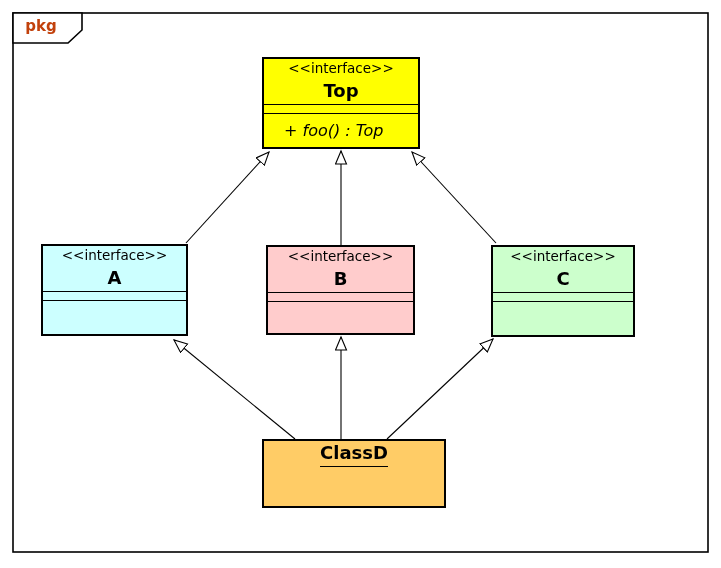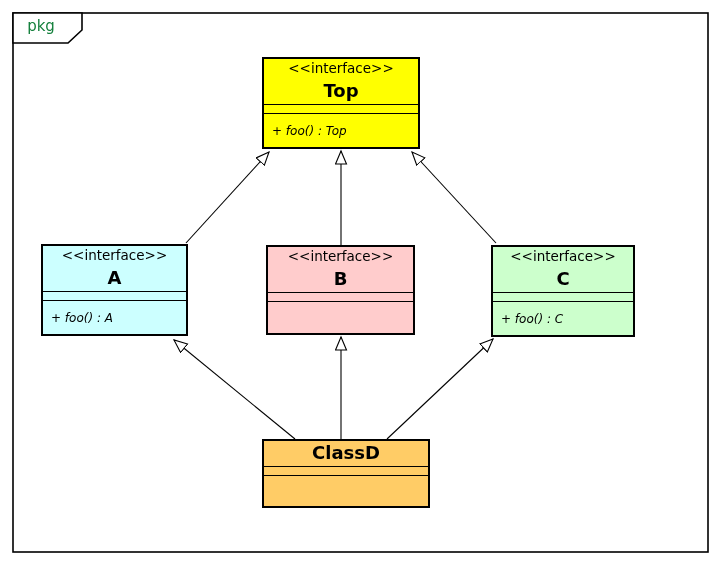--- a/index.html
+++ b/index.html
@@ -18,23 +18,23 @@
     position: absolute;
     left: 0; top: 0;
     width: 721px; height: 568px;
   }
 
   .pkg-label {
     position: absolute;
     left: 13px; top: 17px;
     width: 56px;
     text-align: center;
-    font-weight: normal;
+    font-weight: bold;
     font-size: 15px;
-    color: #15803d;
+    color: #c2410c;
   }
 
   .uml-class {
     position: absolute;
     border: 2px solid #000;
     display: flex;
     flex-direction: column;
     color: #000;
   }
 
@@ -54,31 +54,31 @@
 
   .uml-class .attrs {
     height: 9px;
     border-bottom: 1px solid #000;
   }
 
   .uml-class .ops {
     flex: 1;
     display: flex;
     align-items: center;
-    padding-left: 8px;
-    font-size: 12px;
+    padding-left: 20px;
+    font-size: 16px;
   }
   .ops.it { font-style: italic; }
 
   
   .pos-top    { left: 262px; top:  57px; width: 158px; height: 92px; }
   .pos-a      { left:  41px; top: 244px; width: 147px; height: 92px; }
   .pos-b      { left: 266px; top: 245px; width: 149px; height: 90px; }
   .pos-c      { left: 491px; top: 245px; width: 144px; height: 92px; }
-  .pos-classd { left: 262px; top: 439px; width: 168px; height: 69px; }
+  .pos-classd { left: 262px; top: 439px; width: 184px; height: 69px; align-items: center; }
 </style>
 </head>
 <body>
 
 <div id="canvas">
 
   <svg id="wires" width="721" height="568" viewBox="0 0 721 568">
     <defs>
       <marker id="gen-tri" markerWidth="16" markerHeight="14" refX="13.5" refY="6" orient="auto" markerUnits="userSpaceOnUse">
         <path d="M0.5,0.5 L13.5,6 L0.5,11.5 Z" fill="#ffffff" stroke="#000000" stroke-width="1.1"></path>
@@ -109,42 +109,36 @@
       <span>+ foo() : Top</span>
     </div>
   </div>
 
   <div class="uml-class pos-a" style="background-color: rgb(204, 255, 255);">
     <div class="hdr hdr-2line">
       <div class="stereo">&lt;&lt;interface&gt;&gt;</div>
       <div class="cname">A</div>
     </div>
     <div class="attrs"></div>
-    <div class="ops it">
-      <span>+ foo() : A</span>
-    </div>
   </div>
 
   <div class="uml-class pos-b" style="background-color: rgb(255, 204, 204);">
     <div class="hdr hdr-2line">
       <div class="stereo">&lt;&lt;interface&gt;&gt;</div>
       <div class="cname">B</div>
     </div>
     <div class="attrs"></div>
   </div>
 
   <div class="uml-class pos-c" style="background-color: rgb(204, 255, 204);">
     <div class="hdr hdr-2line">
       <div class="stereo">&lt;&lt;interface&gt;&gt;</div>
       <div class="cname">C</div>
     </div>
     <div class="attrs"></div>
-    <div class="ops it">
-      <span>+ foo() : C</span>
-    </div>
   </div>
 
   <div class="uml-class pos-classd" style="background-color: rgb(255, 204, 102);">
     <div class="hdr hdr-1line">
       <div class="cname">ClassD</div>
     </div>
     <div class="attrs"></div>
   </div>
 
 </div>

